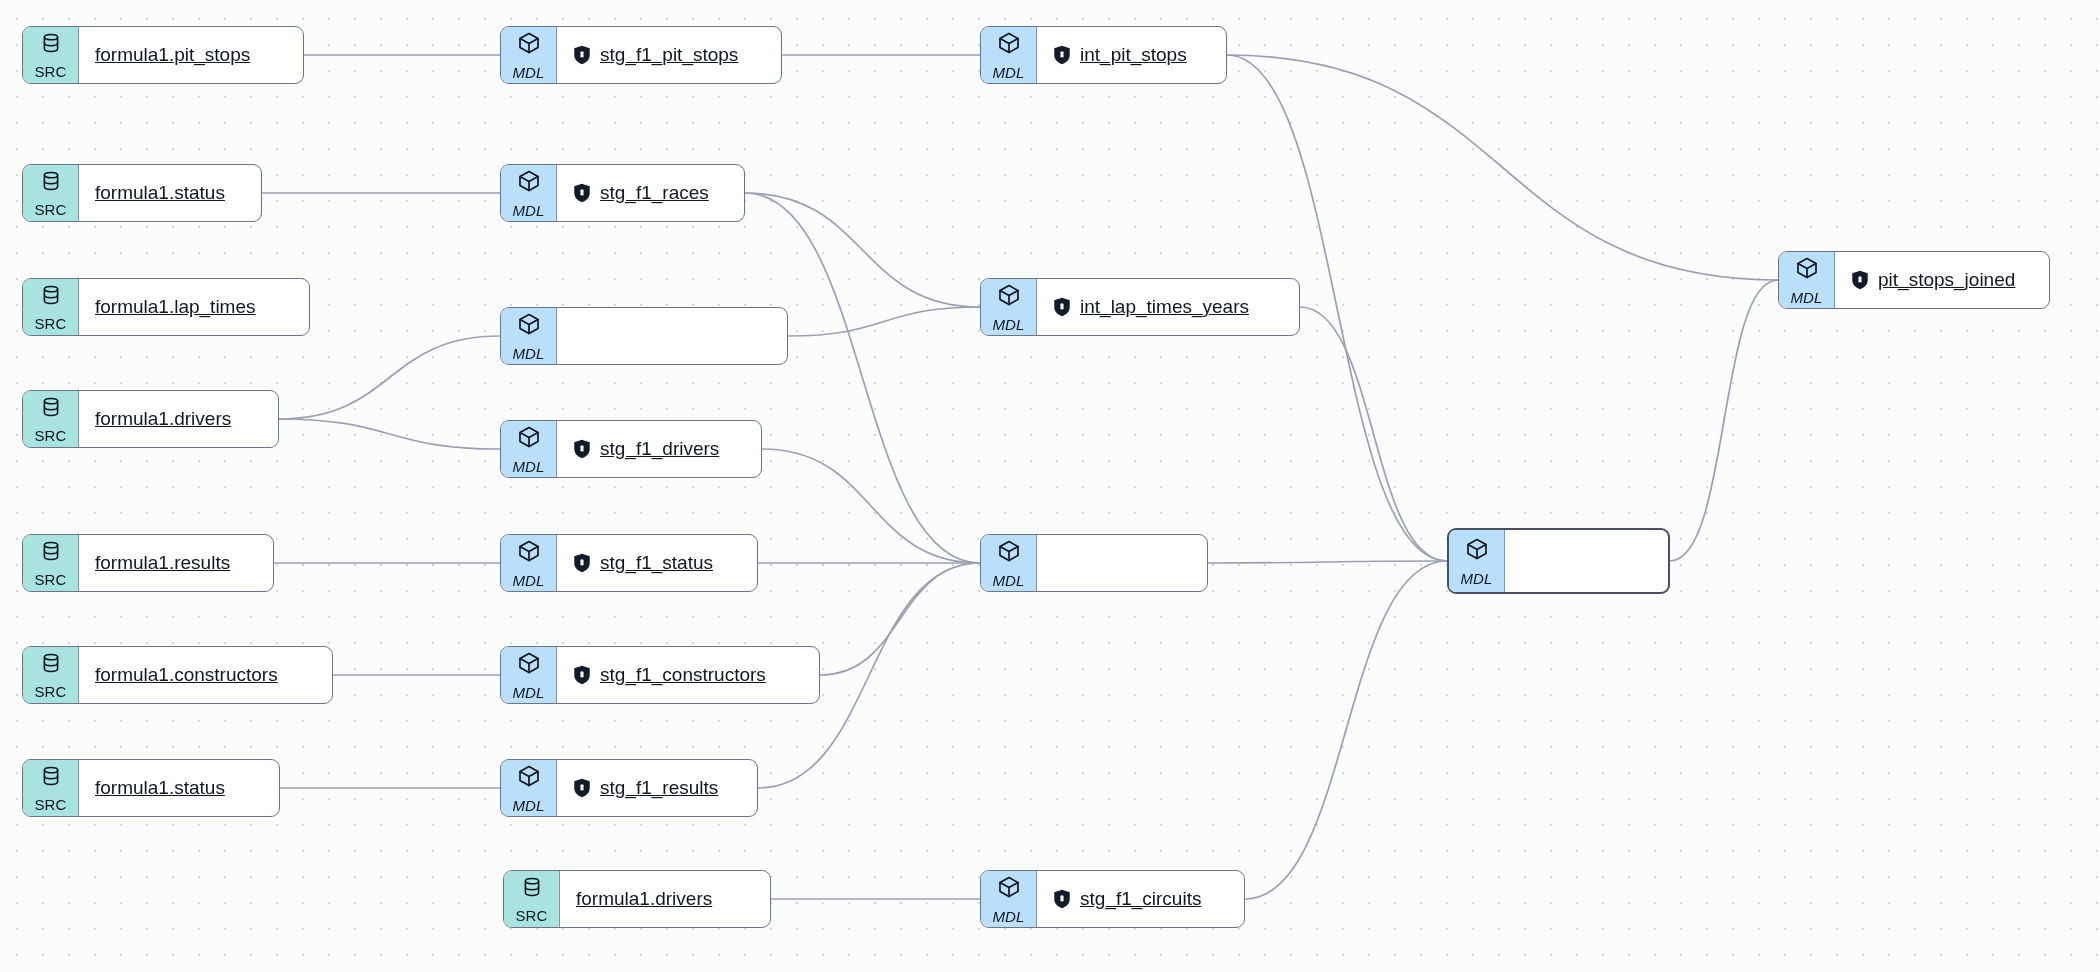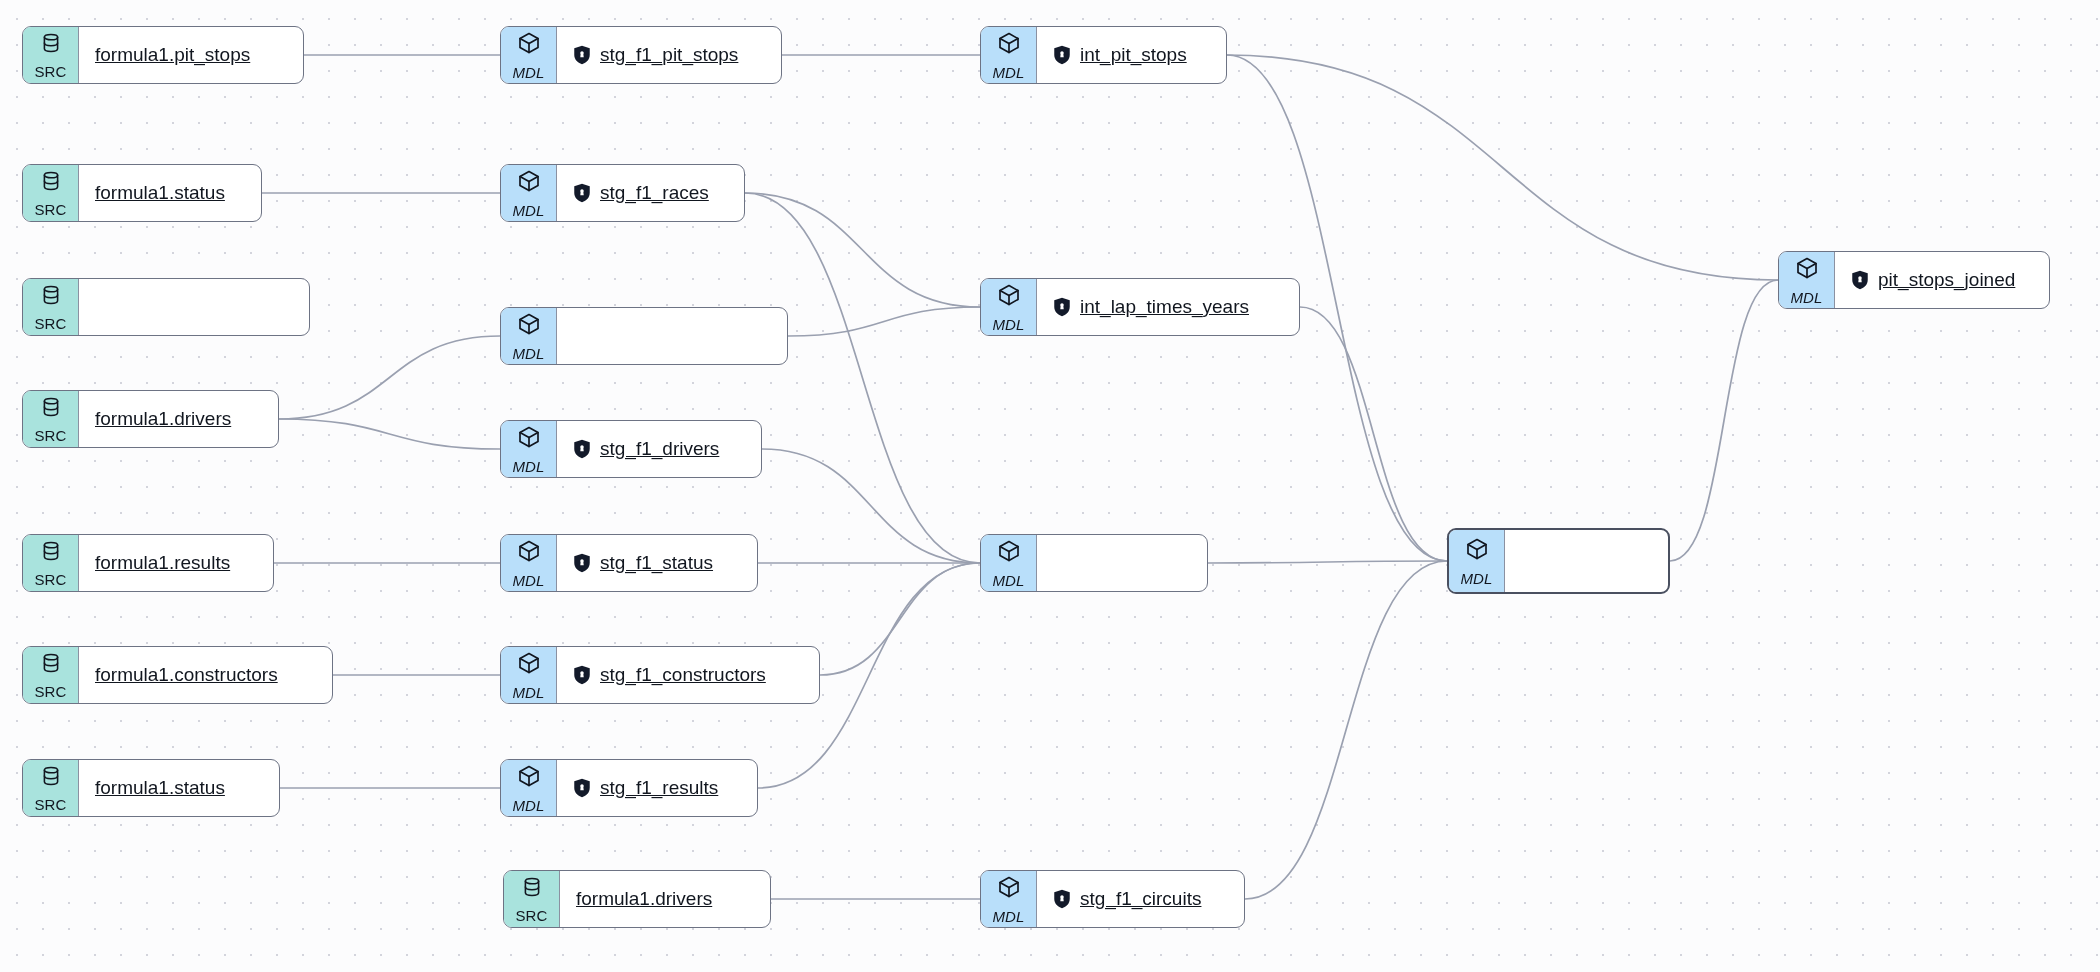--- a/index.html
+++ b/index.html
@@ -169,20 +169,23 @@
         <div class="badge src">
           <span>
             <svg width="22" height="22" viewBox="0 0 24 24" fill="none" stroke="#11161f" stroke-width="1.7" stroke-linejoin="round" stroke-linecap="round">
               <ellipse cx="12" cy="5.6" rx="7.2" ry="2.9"></ellipse>
               <path d="M4.8 5.6v12.8c0 1.6 3.2 2.9 7.2 2.9s7.2-1.3 7.2-2.9V5.6"></path>
               <path d="M4.8 12c0 1.6 3.2 2.9 7.2 2.9s7.2-1.3 7.2-2.9"></path>
             </svg>
           </span>
           <span class="badge-label">SRC</span>
         </div>
+        <div class="node-body">
+          <span class="node-label">formula1.lap_times</span>
+        </div>
       </div>
       <div class="node" style="left: 22px; top: 390px; width: 257px; height: 58px;">
         <div class="badge src">
           <span>
             <svg width="22" height="22" viewBox="0 0 24 24" fill="none" stroke="#11161f" stroke-width="1.7" stroke-linejoin="round" stroke-linecap="round">
               <ellipse cx="12" cy="5.6" rx="7.2" ry="2.9"></ellipse>
               <path d="M4.8 5.6v12.8c0 1.6 3.2 2.9 7.2 2.9s7.2-1.3 7.2-2.9V5.6"></path>
               <path d="M4.8 12c0 1.6 3.2 2.9 7.2 2.9s7.2-1.3 7.2-2.9"></path>
             </svg>
           </span>

